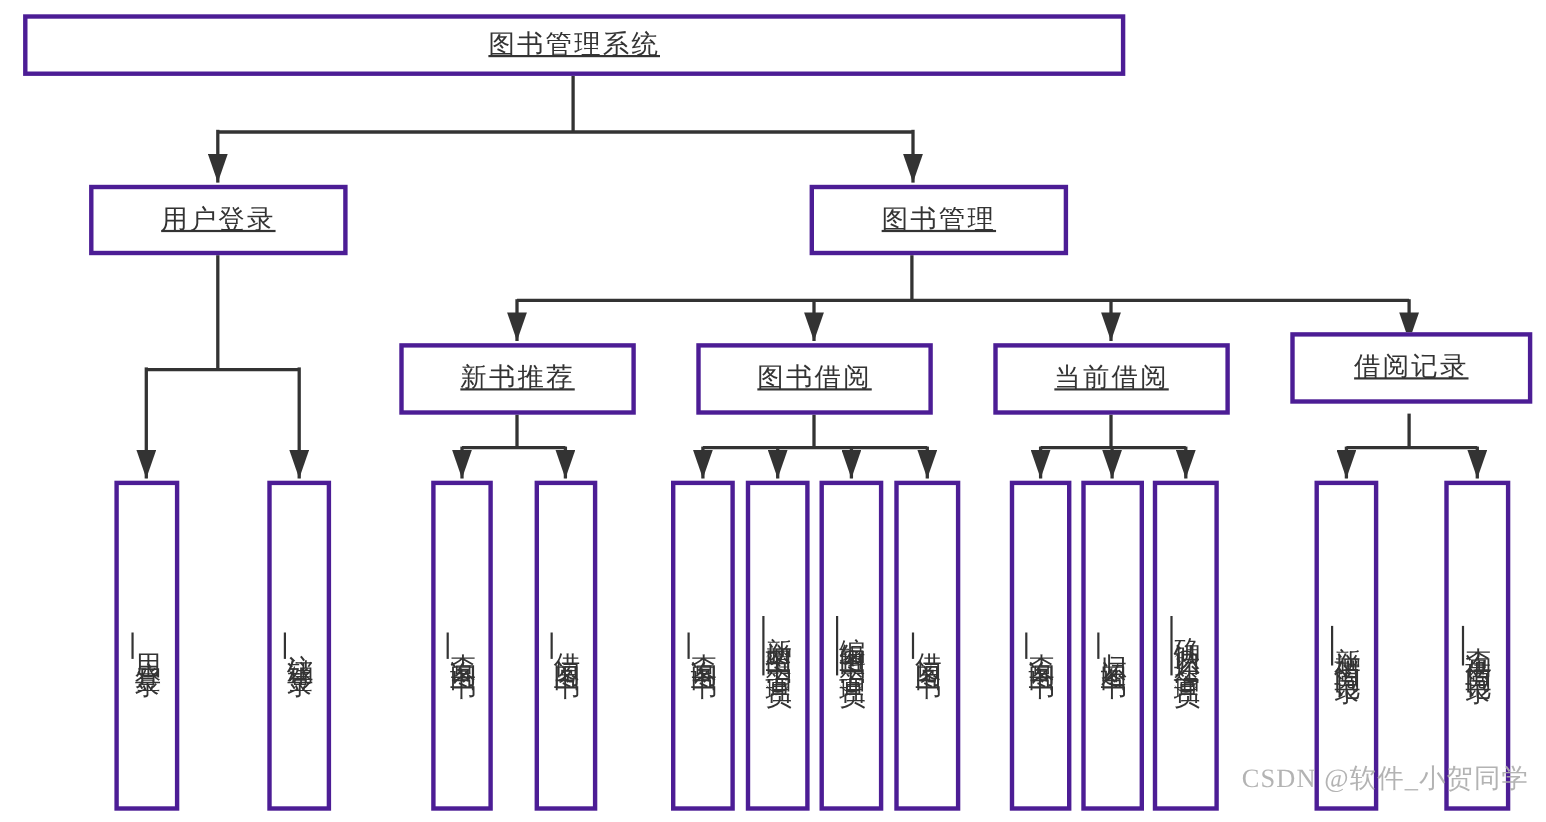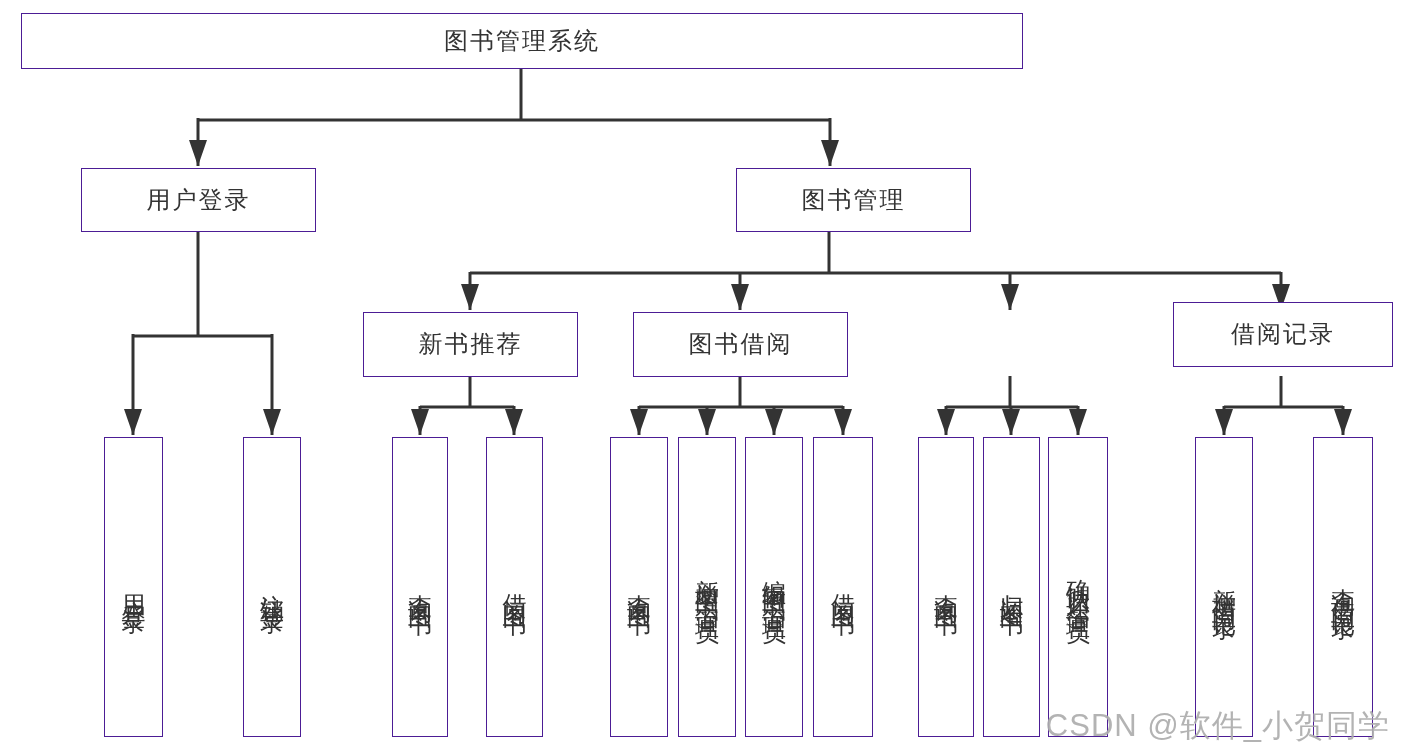--- a/index.html
+++ b/index.html
@@ -18,31 +18,32 @@
   .connectors {
     position: absolute;
     left: 0;
     top: 0;
     width: 1405px;
     height: 747px;
   }
   .node {
     position: absolute;
     box-sizing: border-box;
-    border: 1px solid #4c1d95;
+    border: 4px solid #4c1d95;
     background: #ffffff;
     color: #333333;
     display: flex;
     align-items: center;
     justify-content: center;
     font-size: 24px;
     letter-spacing: 2px;
     line-height: 1.2;
     text-align: center;
     white-space: nowrap;
+    text-decoration: underline;
   }
   .vert {
     writing-mode: vertical-rl;
     text-orientation: mixed;
     letter-spacing: 6px;
     line-height: 1;
     white-space: normal;
   }
   
   .root-box { left: 21px;  top: 13px;  width: 1002px; height: 56px; }
@@ -64,25 +65,26 @@
   .v-b3 { left: 745px;  top: 437px; width: 58px; height: 300px; }
   .v-b4 { left: 813px;  top: 437px; width: 60px; height: 300px; }
   .v-c1 { left: 918px;  top: 437px; width: 56px; height: 300px; }
   .v-c2 { left: 983px;  top: 437px; width: 57px; height: 300px; }
   .v-c3 { left: 1048px; top: 437px; width: 60px; height: 300px; }
   .v-r1 { left: 1195px; top: 437px; width: 58px; height: 300px; }
   .v-r2 { left: 1313px; top: 437px; width: 60px; height: 300px; }
   .watermark {
     position: absolute;
     right: 15px;
-    bottom: 0;
-    font-size: 31px;
+    bottom: 24px;
+    font-size: 24px;
     color: rgba(172, 172, 172, 0.92);
     letter-spacing: 1px;
     z-index: 5;
+    font-family: Liberation Serif, serif;
   }
 </style>
 </head>
 <body>
 
 <div class="stage">
 
   <svg class="connectors" width="1405" height="747" viewBox="0 0 1405 747" aria-hidden="true">
     <defs>
       <marker id="arrow" viewBox="0 0 26 18" markerWidth="26" markerHeight="18" refX="26" refY="9" orient="auto" markerUnits="userSpaceOnUse">
@@ -133,20 +135,21 @@
     </g>
   </svg>
 
   <div class="node root-box">图书管理系统</div>
 
   <div class="node l2-login">用户登录</div>
   <div class="node l2-mgmt">图书管理</div>
 
   <div class="node l3-rec">新书推荐</div>
   <div class="node l3-bor">图书借阅</div>
+  <div class="node l3-cur">当前借阅</div>
   <div class="node l3-hist">借阅记录</div>
 
   <div class="node vert v-u1">用户登录</div>
   <div class="node vert v-u2">注销登录</div>
 
   <div class="node vert v-n1">查询图书</div>
   <div class="node vert v-n2">借阅图书</div>
 
   <div class="node vert v-b1">查询图书</div>
   <div class="node vert v-b2">新增图书（管理员）</div>

